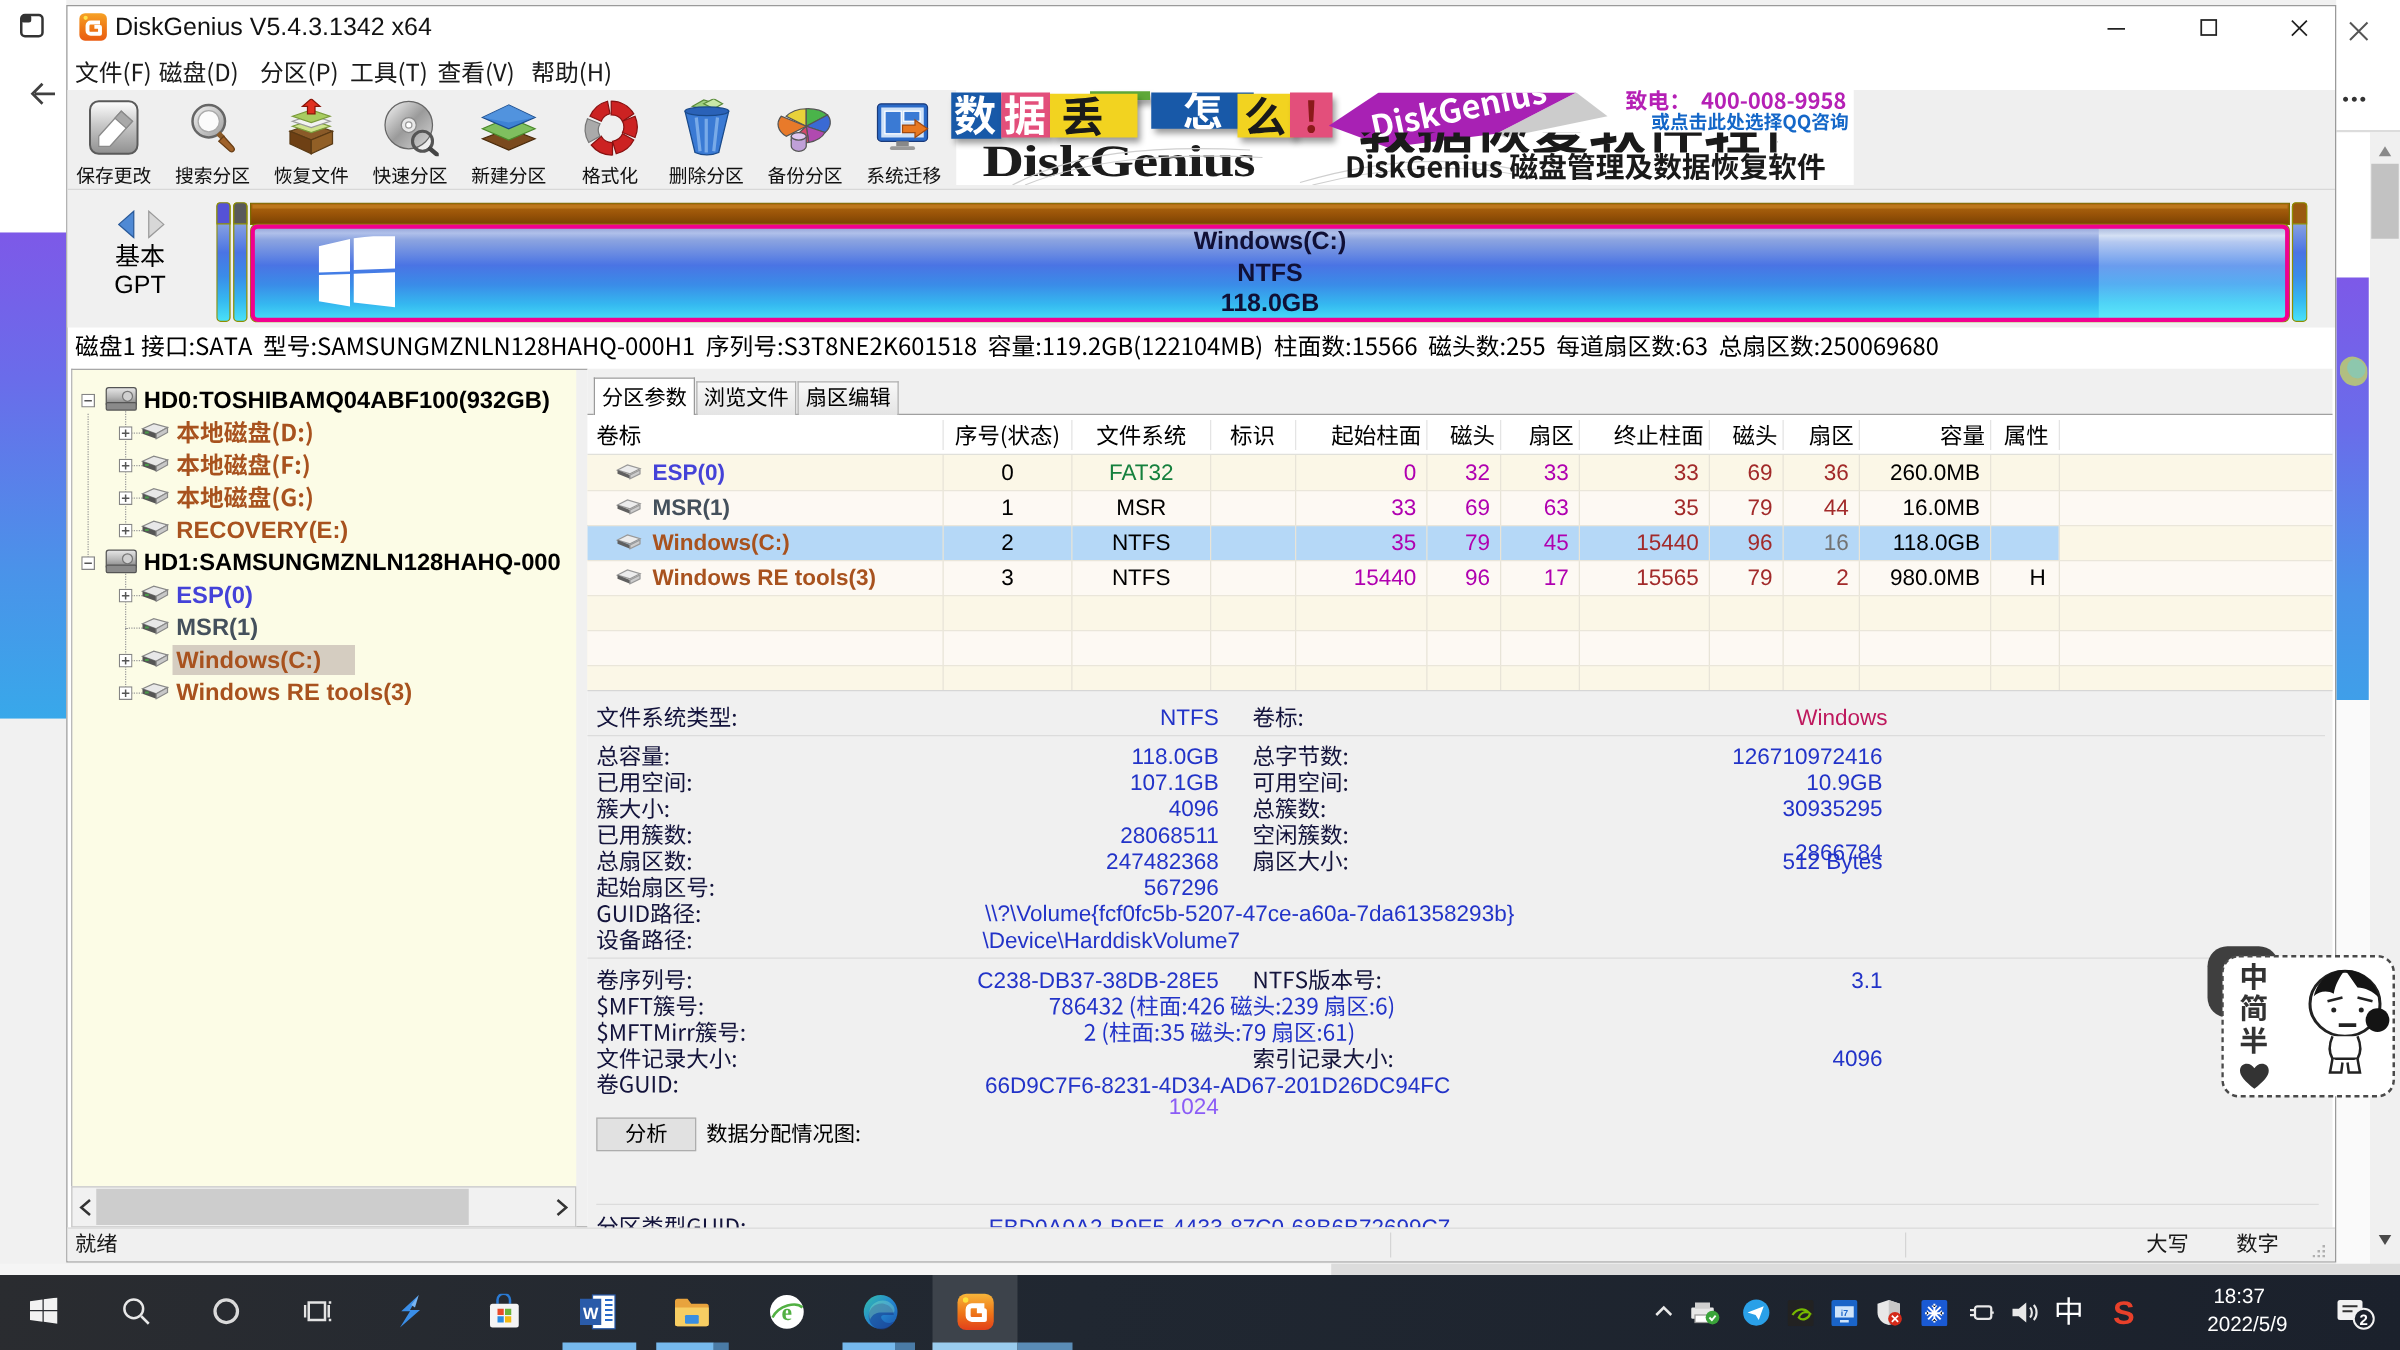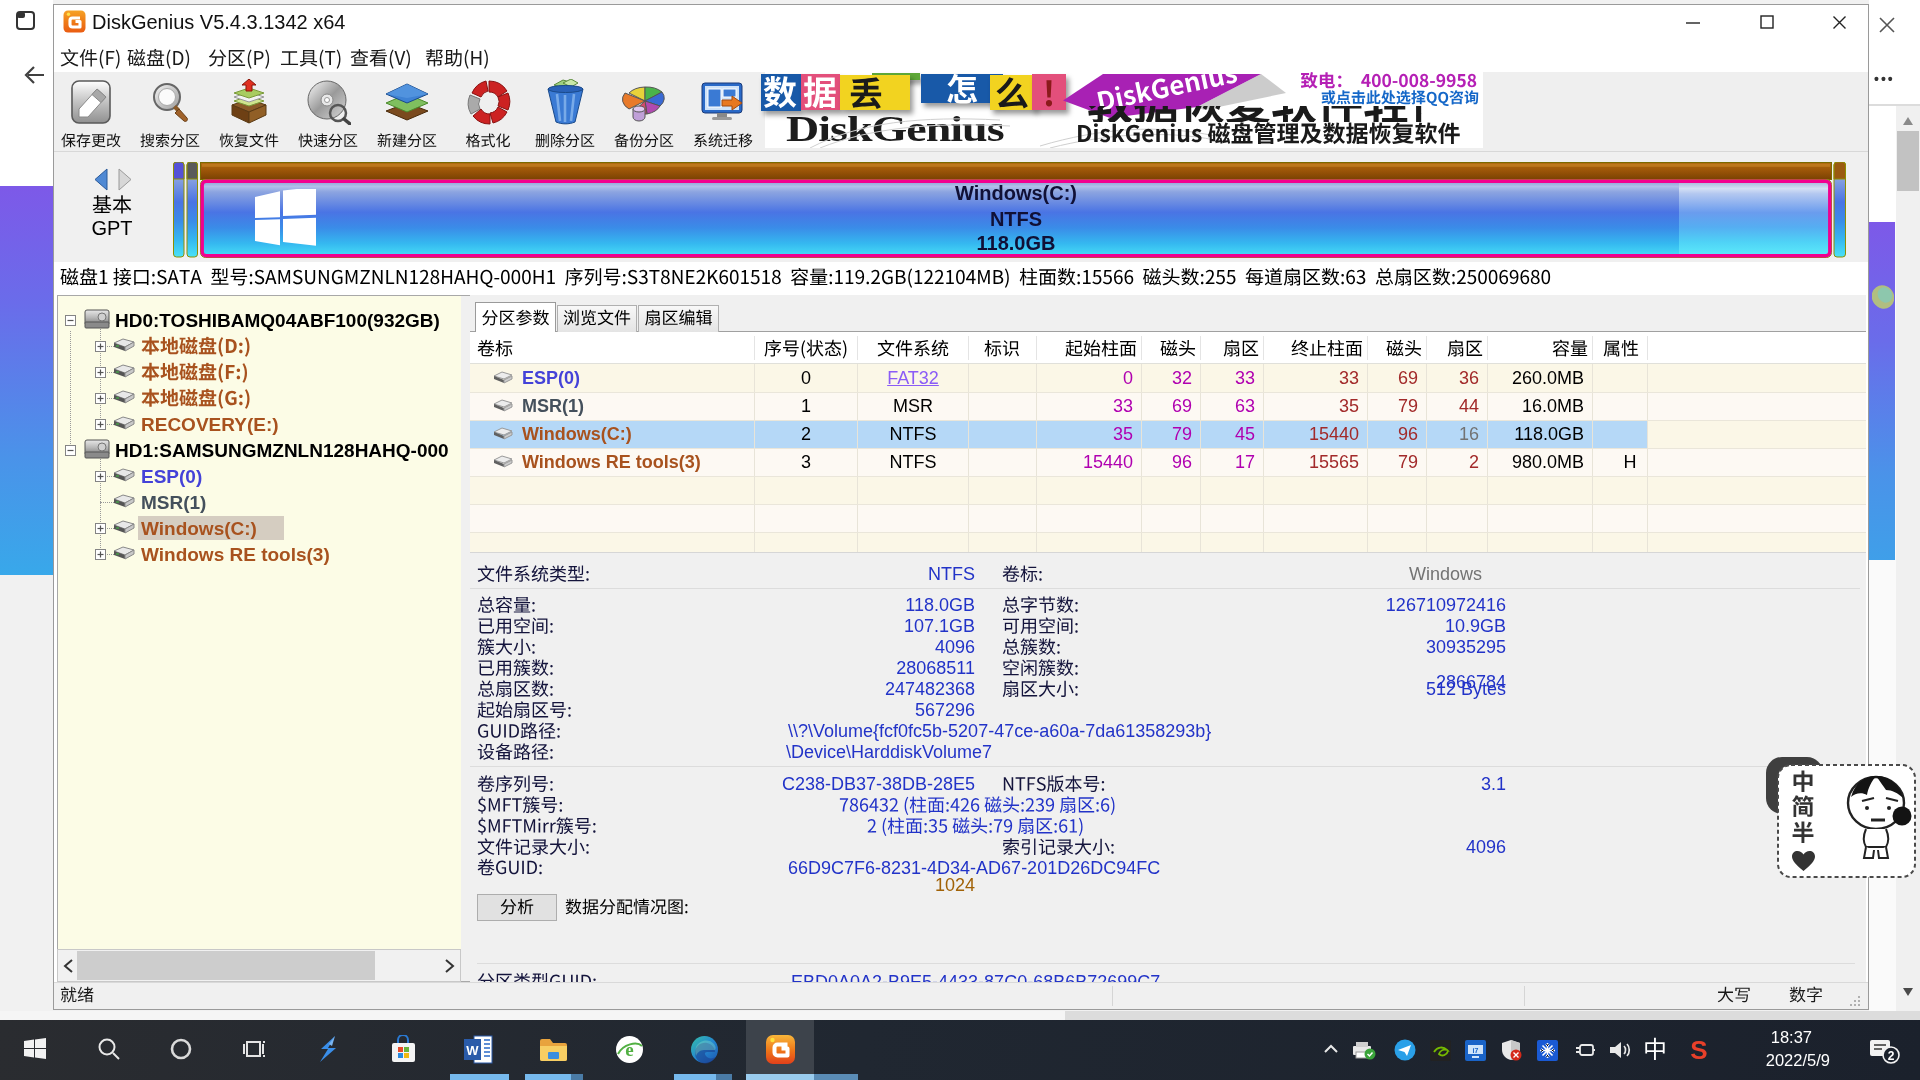--- a/index.html
+++ b/index.html
@@ -422,21 +422,21 @@
 <div style="position:absolute;left:470px;top:504px;width:1396px;height:1px;background:#eae6da"></div>
 <div style="position:absolute;left:470px;top:532px;width:1396px;height:1px;background:#eae6da"></div>
 <div style="position:absolute;left:470px;top:552px;width:1396px;height:1px;background:#d6d6d6"></div>
 <svg style="position:absolute;left:492px;top:371px;" width="22" height="14" viewBox="0 0 22 14">
     <path d="M2 5l8-4 10 3-8 4z" fill="#ececec" stroke="#999"></path>
     <path d="M2 5v3l10 4v-3z" fill="#606060"></path>
     <path d="M12 9l8-4v3l-8 4z" fill="#cccccc" stroke="#999"></path>
   </svg>
 <div style="position:absolute;left:522px;top:369.263px;font:700 18px 'Liberation Sans',sans-serif;color:#4442d8;line-height:1;white-space:pre;">ESP(0)</div>
 <div style="position:absolute;left:806px;top:369.263px;font:400 18px 'Liberation Sans',sans-serif;color:#000;line-height:1;white-space:pre;transform:translateX(-50%);">0</div>
-<div style="position:absolute;left:913px;top:369.263px;font:400 18px 'Liberation Sans',sans-serif;color:#8b5cf6;line-height:1;white-space:pre;transform:translateX(-50%);text-decoration:underline;">FAT32</div>
+<div style="position:absolute;left:913px;top:369.263px;font:400 18px 'Liberation Sans',sans-serif;color:#15803d;line-height:1;white-space:pre;transform:translateX(-50%);">FAT32</div>
 <div style="position:absolute;right:787px;top:369.263px;font:400 18px 'Liberation Sans',sans-serif;color:#b000b0;line-height:1;white-space:pre;">0</div>
 <div style="position:absolute;right:728px;top:369.263px;font:400 18px 'Liberation Sans',sans-serif;color:#b000b0;line-height:1;white-space:pre;">32</div>
 <div style="position:absolute;right:665px;top:369.263px;font:400 18px 'Liberation Sans',sans-serif;color:#b000b0;line-height:1;white-space:pre;">33</div>
 <div style="position:absolute;right:561px;top:369.263px;font:400 18px 'Liberation Sans',sans-serif;color:#a22a2a;line-height:1;white-space:pre;">33</div>
 <div style="position:absolute;right:502px;top:369.263px;font:400 18px 'Liberation Sans',sans-serif;color:#a22a2a;line-height:1;white-space:pre;">69</div>
 <div style="position:absolute;right:441px;top:369.263px;font:400 18px 'Liberation Sans',sans-serif;color:#a22a2a;line-height:1;white-space:pre;">36</div>
 <div style="position:absolute;right:336px;top:369.263px;font:400 18px 'Liberation Sans',sans-serif;color:#000;line-height:1;white-space:pre;">260.0MB</div>
 <svg style="position:absolute;left:492px;top:399px;" width="22" height="14" viewBox="0 0 22 14">
     <path d="M2 5l8-4 10 3-8 4z" fill="#ececec" stroke="#999"></path>
     <path d="M2 5v3l10 4v-3z" fill="#606060"></path>
@@ -477,35 +477,35 @@
 <div style="position:absolute;left:913px;top:453.263px;font:400 18px 'Liberation Sans',sans-serif;color:#000;line-height:1;white-space:pre;transform:translateX(-50%);">NTFS</div>
 <div style="position:absolute;right:787px;top:453.263px;font:400 18px 'Liberation Sans',sans-serif;color:#b000b0;line-height:1;white-space:pre;">15440</div>
 <div style="position:absolute;right:728px;top:453.263px;font:400 18px 'Liberation Sans',sans-serif;color:#b000b0;line-height:1;white-space:pre;">96</div>
 <div style="position:absolute;right:665px;top:453.263px;font:400 18px 'Liberation Sans',sans-serif;color:#b000b0;line-height:1;white-space:pre;">17</div>
 <div style="position:absolute;right:561px;top:453.263px;font:400 18px 'Liberation Sans',sans-serif;color:#a22a2a;line-height:1;white-space:pre;">15565</div>
 <div style="position:absolute;right:502px;top:453.263px;font:400 18px 'Liberation Sans',sans-serif;color:#a22a2a;line-height:1;white-space:pre;">79</div>
 <div style="position:absolute;right:441px;top:453.263px;font:400 18px 'Liberation Sans',sans-serif;color:#a22a2a;line-height:1;white-space:pre;">2</div>
 <div style="position:absolute;right:336px;top:453.263px;font:400 18px 'Liberation Sans',sans-serif;color:#000;line-height:1;white-space:pre;">980.0MB</div>
 <div style="position:absolute;left:1630px;top:453.263px;font:400 18px 'Liberation Sans',sans-serif;color:#000;line-height:1;white-space:pre;transform:translateX(-50%);">H</div>
 <div style="position:absolute;right:945px;top:565.263px;font:400 18px 'Liberation Sans',sans-serif;color:#2233c8;line-height:1;white-space:pre;">NTFS</div>
-<div style="position:absolute;right:438px;top:565.263px;font:400 18px 'Liberation Sans',sans-serif;color:#737373;line-height:1;white-space:pre;">Windows</div>
+<div style="position:absolute;right:410px;top:565.263px;font:400 18px 'Liberation Sans',sans-serif;color:#be185d;line-height:1;white-space:pre;">Windows</div>
 <div style="position:absolute;right:945px;top:596.263px;font:400 18px 'Liberation Sans',sans-serif;color:#2233c8;line-height:1;white-space:pre;">118.0GB</div>
 <div style="position:absolute;right:414px;top:596.263px;font:400 18px 'Liberation Sans',sans-serif;color:#2233c8;line-height:1;white-space:pre;">126710972416</div>
 <div style="position:absolute;right:945px;top:617.263px;font:400 18px 'Liberation Sans',sans-serif;color:#2233c8;line-height:1;white-space:pre;">107.1GB</div>
 <div style="position:absolute;right:414px;top:617.263px;font:400 18px 'Liberation Sans',sans-serif;color:#2233c8;line-height:1;white-space:pre;">10.9GB</div>
 <div style="position:absolute;right:945px;top:638.263px;font:400 18px 'Liberation Sans',sans-serif;color:#2233c8;line-height:1;white-space:pre;">4096</div>
 <div style="position:absolute;right:414px;top:638.263px;font:400 18px 'Liberation Sans',sans-serif;color:#2233c8;line-height:1;white-space:pre;">30935295</div>
 <div style="position:absolute;right:945px;top:659.263px;font:400 18px 'Liberation Sans',sans-serif;color:#2233c8;line-height:1;white-space:pre;">28068511</div>
 <div style="position:absolute;right:414px;top:673px;font:400 18px 'Liberation Sans',sans-serif;color:#2233c8;line-height:1;white-space:pre;text-align:center;">2866784</div>
 <div style="position:absolute;right:945px;top:680.263px;font:400 18px 'Liberation Sans',sans-serif;color:#2233c8;line-height:1;white-space:pre;text-align:center;">247482368</div>
 <div style="position:absolute;right:414px;top:680.263px;font:400 18px 'Liberation Sans',sans-serif;color:#2233c8;line-height:1;white-space:pre;">512 Bytes</div>
 <div style="position:absolute;right:945px;top:701.263px;font:400 18px 'Liberation Sans',sans-serif;color:#2233c8;line-height:1;white-space:pre;">567296</div>
 <div style="position:absolute;right:945px;top:775.263px;font:400 18px 'Liberation Sans',sans-serif;color:#2233c8;line-height:1;white-space:pre;">C238-DB37-38DB-28E5</div>
 <div style="position:absolute;right:414px;top:775.263px;font:400 18px 'Liberation Sans',sans-serif;color:#2233c8;line-height:1;white-space:pre;">3.1</div>
-<div style="position:absolute;right:945px;top:876px;font:400 18px 'Liberation Sans',sans-serif;color:#a16207;line-height:1;white-space:pre;">1024</div>
+<div style="position:absolute;right:945px;top:876px;font:400 18px 'Liberation Sans',sans-serif;color:#8b5cf6;line-height:1;white-space:pre;">1024</div>
 <div style="position:absolute;right:414px;top:838.263px;font:400 18px 'Liberation Sans',sans-serif;color:#2233c8;line-height:1;white-space:pre;">4096</div>
 <div style="position:absolute;left:788px;top:722.263px;font:400 18px 'Liberation Sans',sans-serif;color:#2233c8;line-height:1;white-space:pre;">\\?\Volume{fcf0fc5b-5207-47ce-a60a-7da61358293b}</div>
 <div style="position:absolute;left:786px;top:743.263px;font:400 18px 'Liberation Sans',sans-serif;color:#2233c8;line-height:1;white-space:pre;">\Device\HarddiskVolume7</div>
 <div style="position:absolute;left:788px;top:858.763px;font:400 18px 'Liberation Sans',sans-serif;color:#2233c8;line-height:1;white-space:pre;">66D9C7F6-8231-4D34-AD67-201D26DC94FC</div>
 <div style="position:absolute;left:470px;top:588px;width:1390px;height:1px;background:#dcdcdc"></div>
 <div style="position:absolute;left:470px;top:766px;width:1390px;height:1px;background:#dcdcdc"></div>
 <div style="position:absolute;left:477px;top:894px;width:80px;height:27px;background:#e1e1e1;border:1px solid #adadad"></div>
 <div style="position:absolute;left:477px;top:963px;width:1378px;height:1px;background:#dcdcdc"></div>
 <div style="position:absolute;left:470px;top:965px;width:1396px;height:17px;overflow:hidden">
     <div style="position:absolute;left:321px;top:7.763px;font:400 18px 'Liberation Sans',sans-serif;color:#2233c8;line-height:1;white-space:pre;">EBD0A0A2-B9E5-4433-87C0-68B6B72699C7</div>

